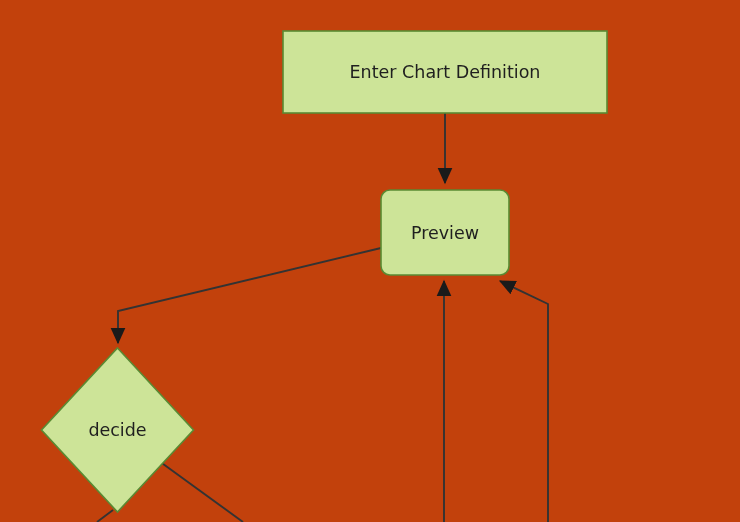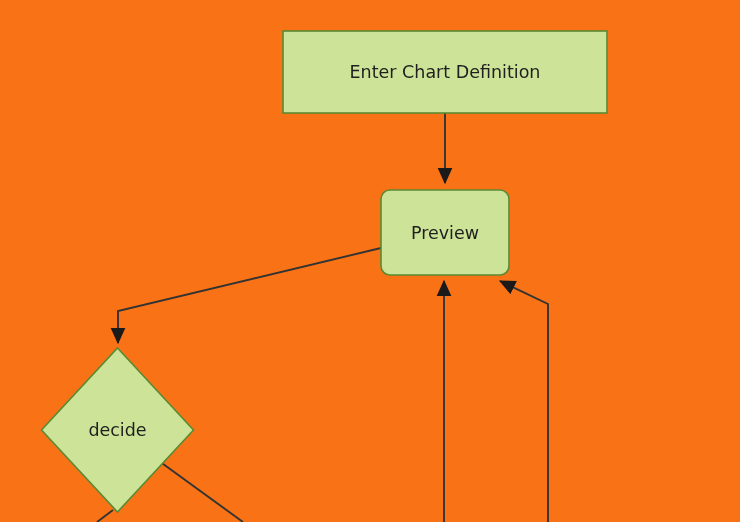--- a/index.html
+++ b/index.html
@@ -10,21 +10,21 @@
   body {
     width: 740px;
     height: 522px;
     overflow: hidden;
     font-family: "DejaVu Sans", "Liberation Sans", sans-serif;
   }
   #diagram-canvas {
     position: relative;
     width: 740px;
     height: 522px;
-    background: #f97316;
+    background: #c2410c;
   }
   #flow-svg {
     position: absolute;
     left: 0;
     top: 0;
     width: 740px;
     height: 522px;
     display: block;
   }
   .node-shape {

